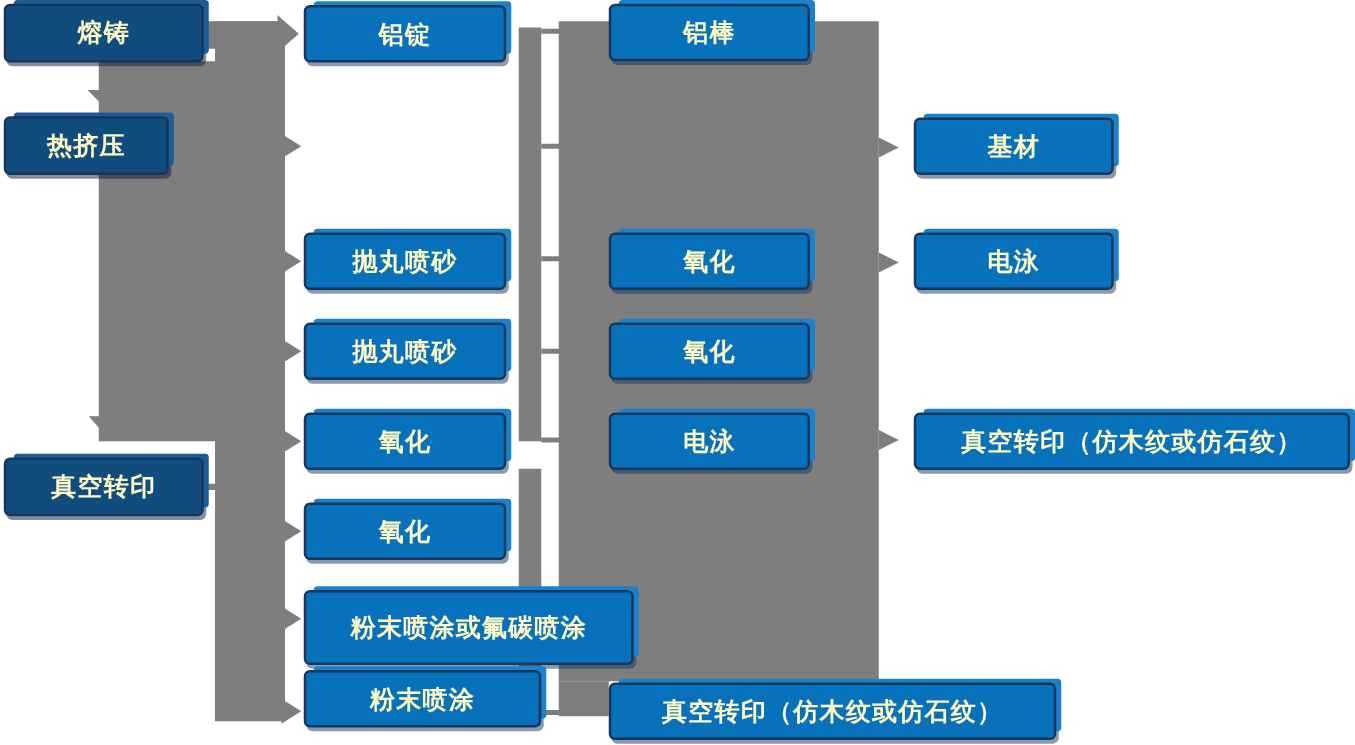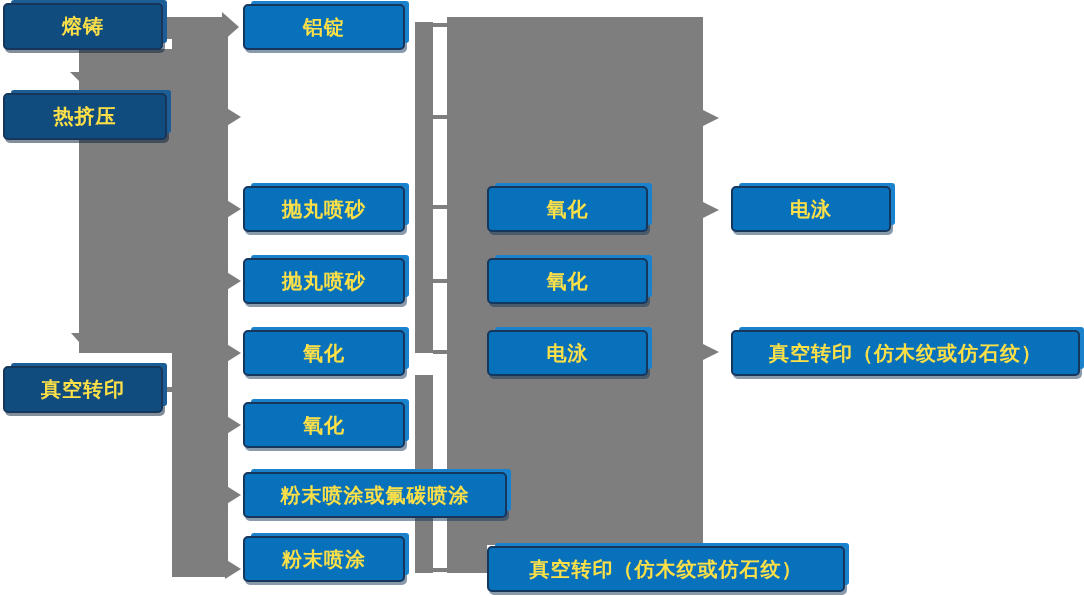--- a/index.html
+++ b/index.html
@@ -10,21 +10,21 @@
     font-family:"Liberation Sans","DejaVu Sans",sans-serif;
     overflow:hidden;
   }
   .connector-layer{position:absolute;left:0;top:0;z-index:0;}
   .node{
     position:absolute;
     display:flex;align-items:center;justify-content:center;
     box-sizing:border-box;
     border:2px solid #16365C;
     border-radius:5px;
-    color:#fde047;
+    color:#fef9c3;
     font-size:20px;font-weight:bold;
     letter-spacing:1px;
     z-index:2;
     box-shadow:6px -5px 0 -2px #1A82CC, 2px 3px 0 rgba(22,54,92,0.5);
     white-space:nowrap;
   }
   .node.light{background:#0771BC;}
   .node.dark{background:#114C7F;box-shadow:6px -5px 0 -2px #1C5D96, 2px 3px 0 rgba(10,30,55,0.5);}
 </style>
 </head>
@@ -65,32 +65,34 @@
 
       <rect x="447" y="17" width="256" height="528"></rect>
       <rect x="447" y="545" width="40" height="28"></rect>
       <polygon points="703,110 719,118 703,126"></polygon>
       <polygon points="703,202 719,210 703,218"></polygon>
       <polygon points="703,344 719,352 703,360"></polygon>
     </g>
   </svg>
 
   <div class="node dark" style="left:3px;top:3px;width:160px;height:47px">熔铸</div>
-  <div class="node dark" style="left:3px;top:93px;width:164px;height:47px">热挤压</div>
+  <div class="node dark" style="left:3px;top:93px;width:132px;height:47px">热挤压</div>
   <div class="node dark" style="left:3px;top:366px;width:160px;height:47px">真空转印</div>
 
   <div class="node light" style="left:243px;top:4px;width:162px;height:46px">铝锭</div>
   <div class="node light" style="left:243px;top:186px;width:162px;height:46px">抛丸喷砂</div>
   <div class="node light" style="left:243px;top:258px;width:162px;height:46px">抛丸喷砂</div>
   <div class="node light" style="left:243px;top:330px;width:162px;height:46px">氧化</div>
   <div class="node light" style="left:243px;top:402px;width:162px;height:46px">氧化</div>
-  <div class="node light" style="left:243px;top:472px;width:264px;height:46px">粉末喷涂或氟碳喷涂</div>
-  <div class="node light" style="left:243px;top:536px;width:162px;height:46px">粉末喷涂</div>
+  <div class="node light" style="left:243px;top:472px;width:264px;height:60px">粉末喷涂或氟碳喷涂</div>
+  <div class="node light" style="left:243px;top:536px;width:190px;height:46px">粉末喷涂</div>
 
+  <div class="node light" style="left:487px;top:3px;width:161px;height:46px">铝棒</div>
   <div class="node light" style="left:487px;top:186px;width:161px;height:46px">氧化</div>
   <div class="node light" style="left:487px;top:258px;width:161px;height:46px">氧化</div>
   <div class="node light" style="left:487px;top:330px;width:161px;height:46px">电泳</div>
   <div class="node light" style="left:487px;top:546px;width:358px;height:46px">真空转印（仿木纹或仿石纹）</div>
 
+  <div class="node light" style="left:731px;top:94px;width:160px;height:46px">基材</div>
   <div class="node light" style="left:731px;top:186px;width:160px;height:46px">电泳</div>
   <div class="node light" style="left:731px;top:330px;width:349px;height:46px">真空转印（仿木纹或仿石纹）</div>
 
 </div>
 
 </body></html>

